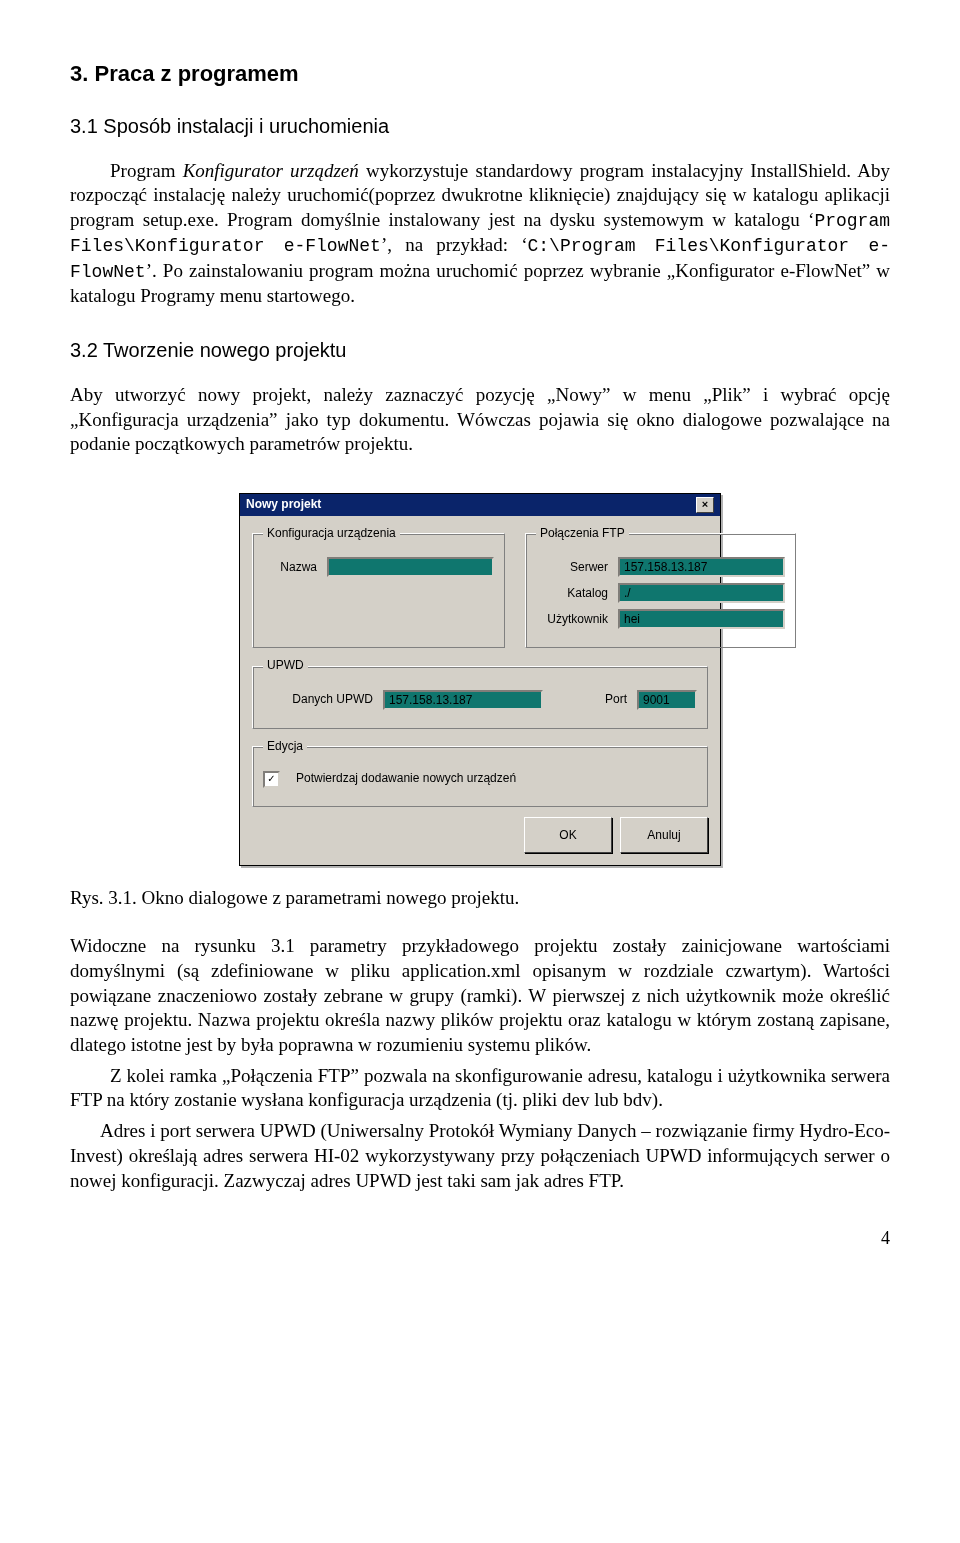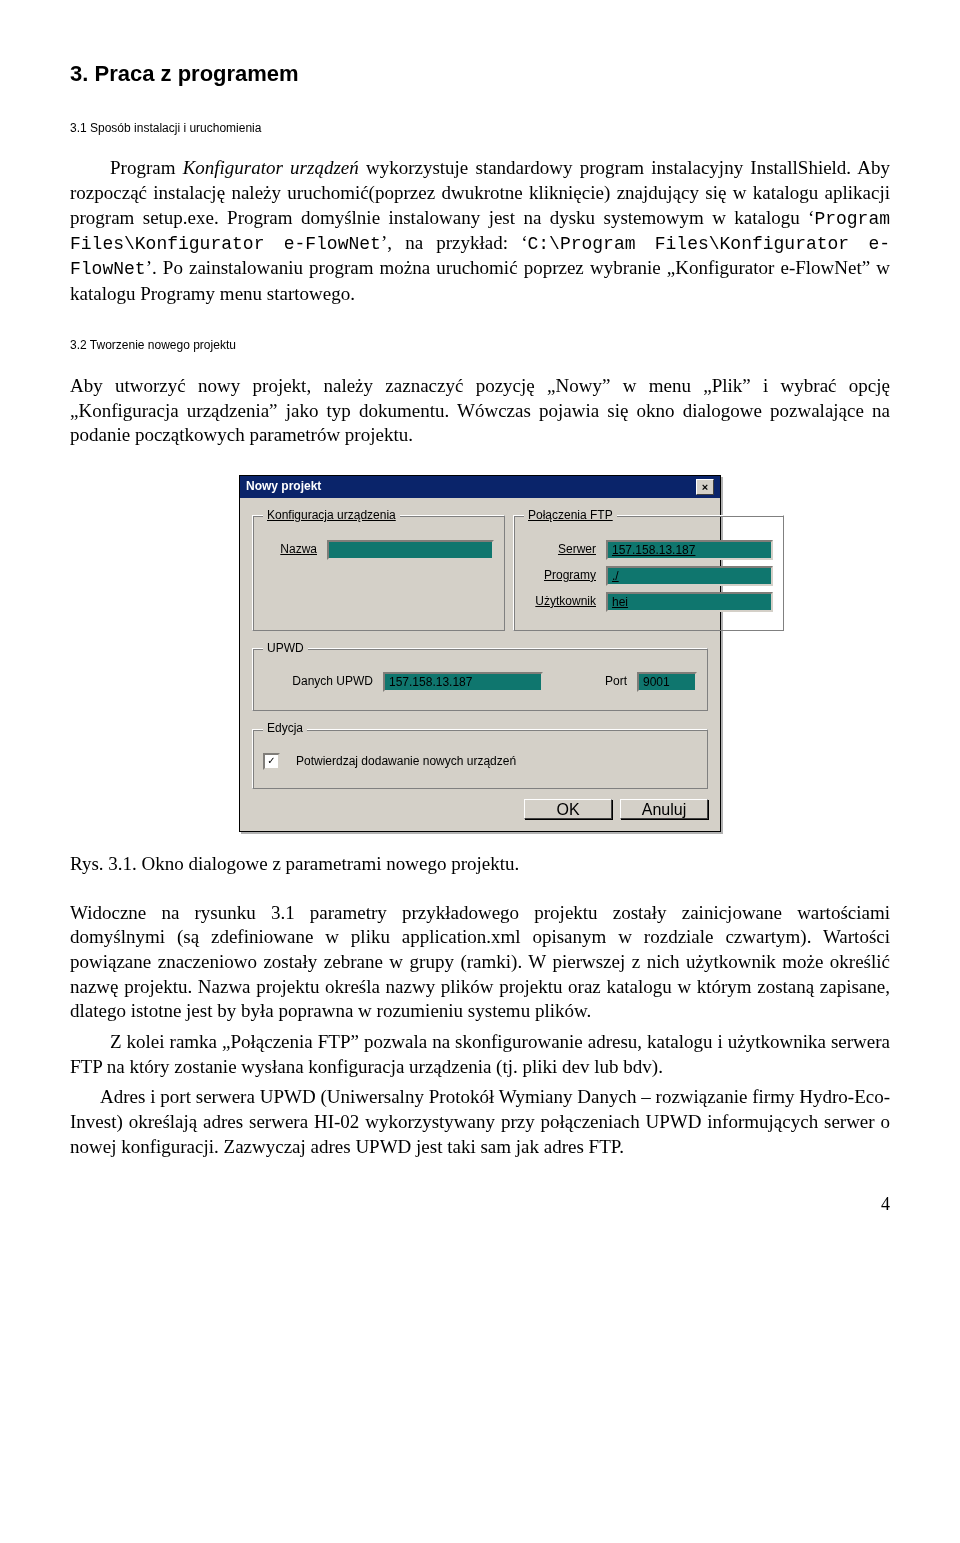--- a/index.html
+++ b/index.html
@@ -13,33 +13,33 @@
     width: 960px;
     box-sizing: border-box;
   }
   .heading1 {
     font-family: Arial, Helvetica, sans-serif;
     font-size: 22px;
     font-weight: bold;
   }
   .heading2 {
     font-family: Arial, Helvetica, sans-serif;
-    font-size: 12px;
-    margin: 32px 0 20px 0;
+    font-size: 20px;
+    margin: 24px 0 20px 0;
   }
   p {
     margin: 0 0 6px 0;
     text-align: justify;
   }
   .para-block { margin-bottom: 28px; }
   .mono { font-family: "Courier New", monospace; font-size: 18px; }
   .dialog-wrap {
     display: flex;
     justify-content: center;
-    margin: 27px 0 20px 0;
+    margin: 36px 0 20px 0;
     align-items: flex-end;
   }
   .win {
     font-family: Tahoma, Arial, sans-serif;
     font-size: 12px;
     color: #000;
     width: 480px;
     border: 1px solid #000;
     background: #d4d0c8;
     box-shadow: 2px 2px 0 rgba(0,0,0,0.3);
@@ -96,40 +96,39 @@
     box-sizing: border-box;
   }
   .btns {
     display: flex;
     justify-content: flex-end;
     gap: 8px;
     margin-top: 6px;
   }
   .btn {
     font-family: Tahoma, Arial, sans-serif;
-    font-size: 16px;
+    font-size: 12px;
     background: #d4d0c8;
     border: 1px solid #404040;
     border-top-color:#fff; border-left-color:#fff;
     box-shadow: 1px 1px 0 #000;
-    width: 88px; height: 20px;
+    width: 88px; height: 36px;
     cursor: default;
   }
   .chk {
     width: 13px; height: 13px;
     background: #fff;
     border: 2px inset #d4d0c8;
     display: inline-flex; align-items:center; justify-content:center;
     margin-right: 6px;
     font-size: 10px; line-height:1;
   }
   .toprow {
     display: flex;
-    gap: 8px;
-    text-decoration: underline;
+    gap: 20px;
   }
   .toprow fieldset.group { flex: 1; }
   .caption {
     margin: 4px 0 24px 0;
   }
   .pagenum {
     text-align: right;
     margin-top: 34px;
     font-size: 18px;
   }
@@ -166,21 +165,21 @@
             <input class="inp" style="flex: 1 1 0%;" value="">
           </div>
         </fieldset>
         <fieldset class="group">
           <legend>Połączenia FTP</legend>
           <div class="row">
             <span class="lbl" style="width:72px">Serwer</span>
             <input class="inp" style="flex: 1 1 0%;" value="157.158.13.187">
           </div>
           <div class="row">
-            <span class="lbl" style="width:72px">Programy</span>
+            <span class="lbl" style="width:72px">Katalog</span>
             <input class="inp" style="flex: 1 1 0%;" value="./">
           </div>
           <div class="row">
             <span class="lbl" style="width:72px">Użytkownik</span>
             <input class="inp" style="flex: 1 1 0%;" value="hei">
           </div>
         </fieldset>
       </div>
 
       <fieldset class="group">

